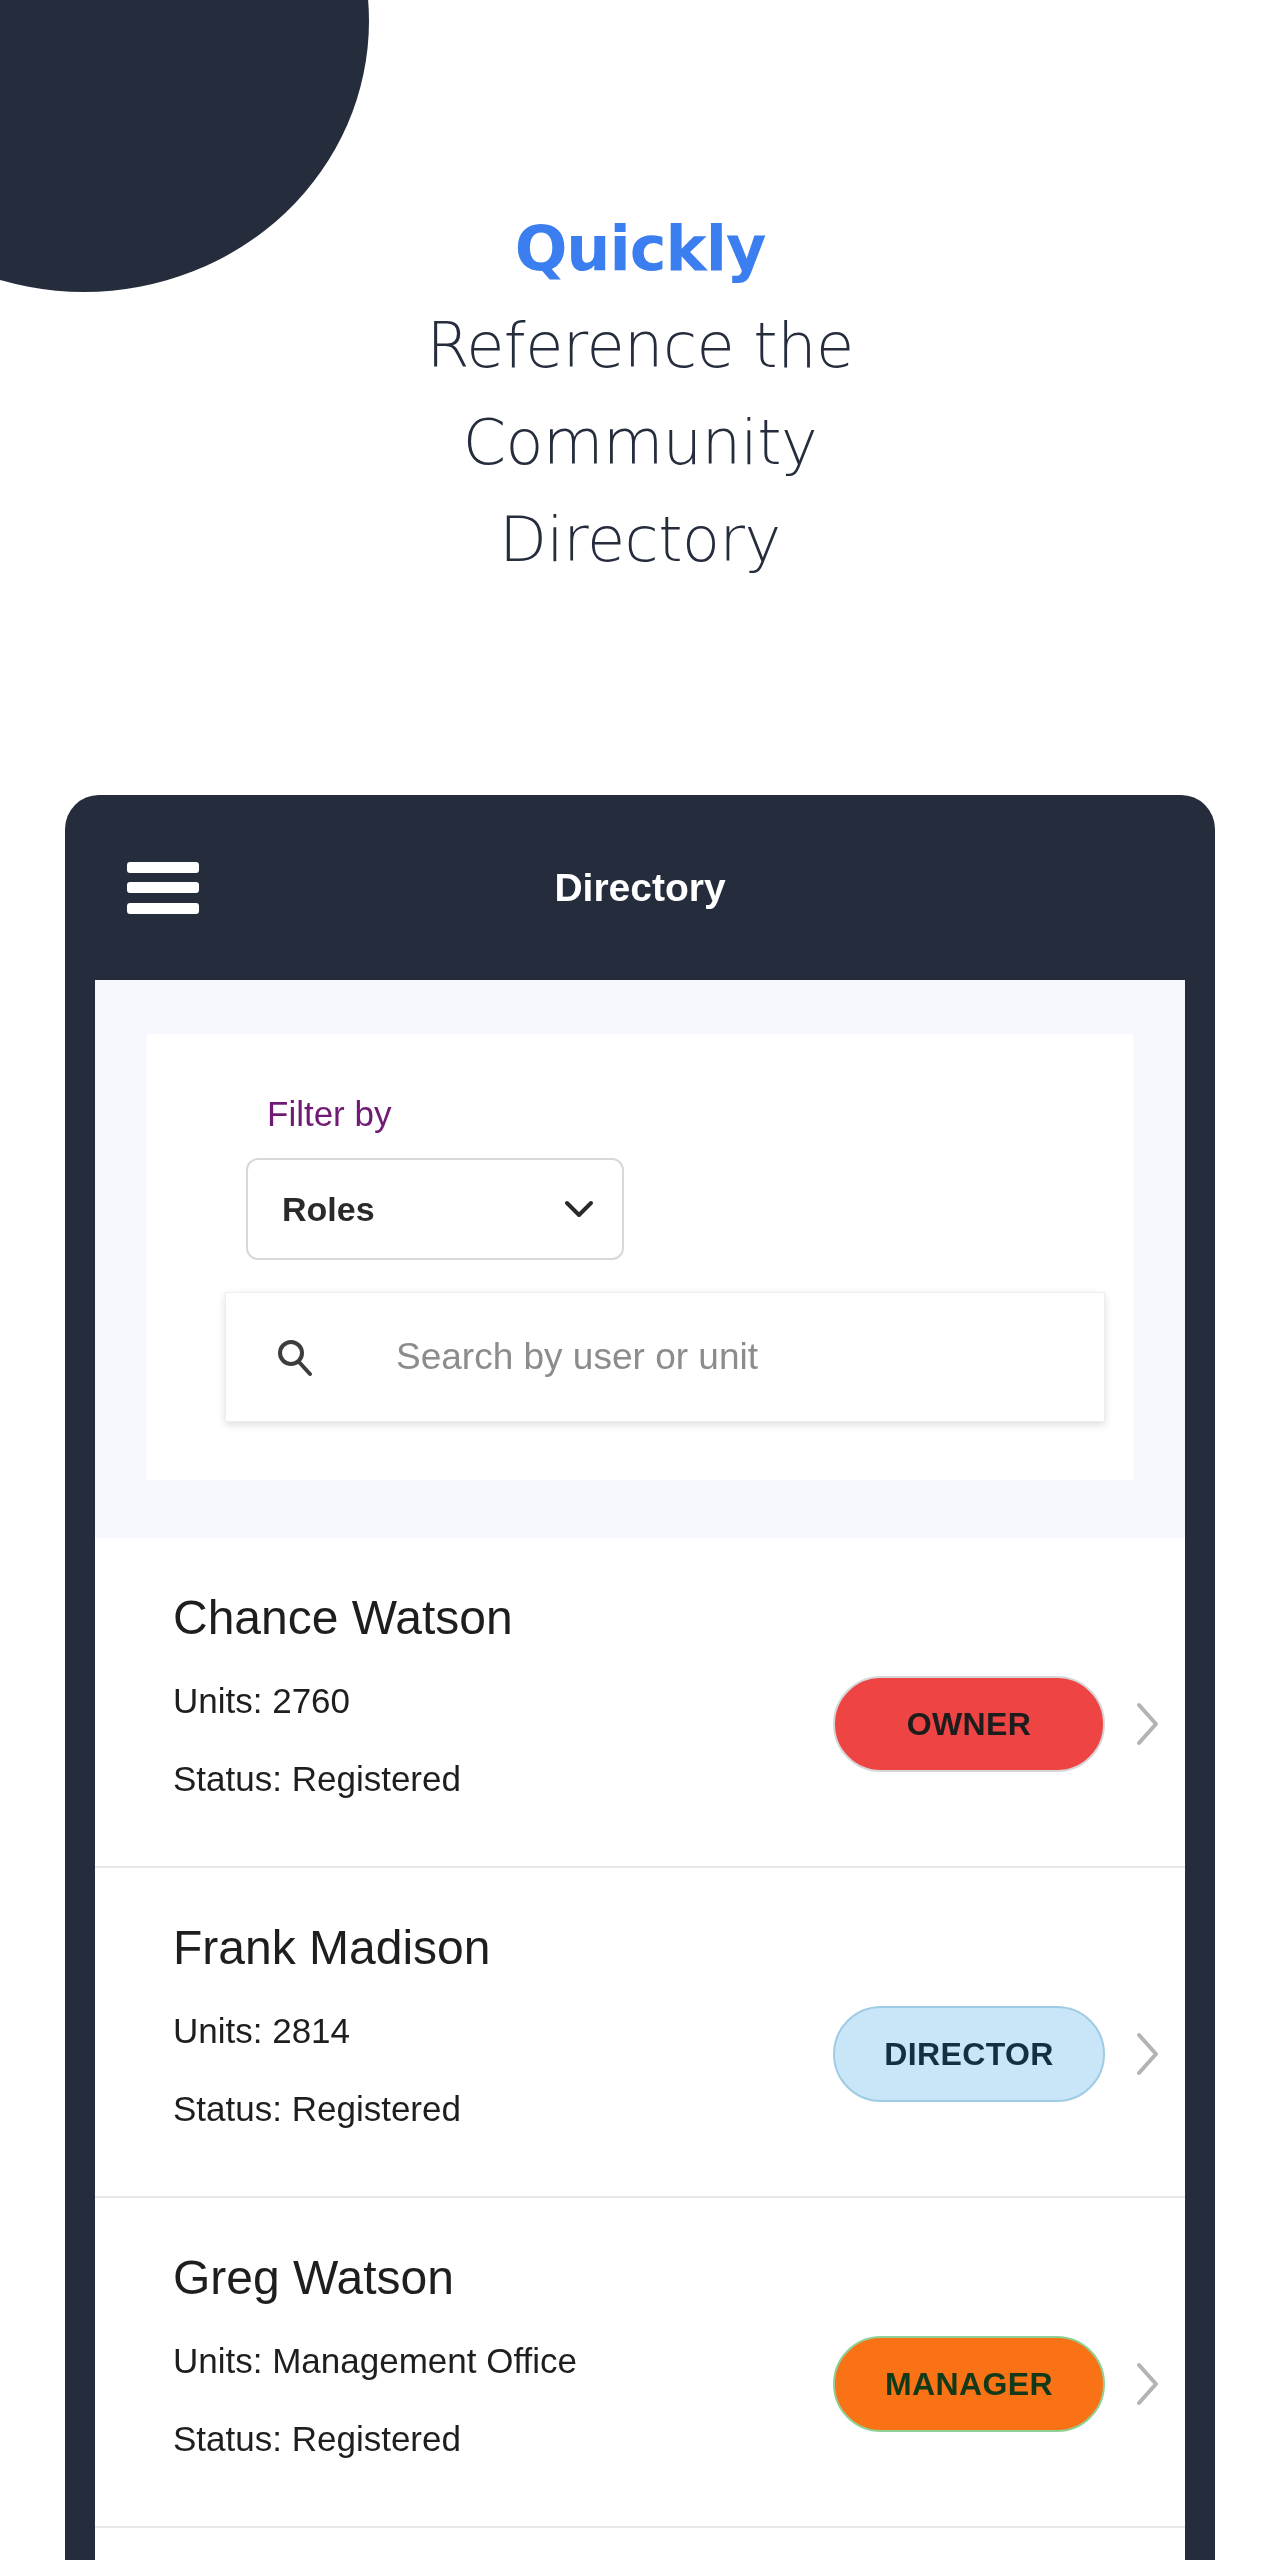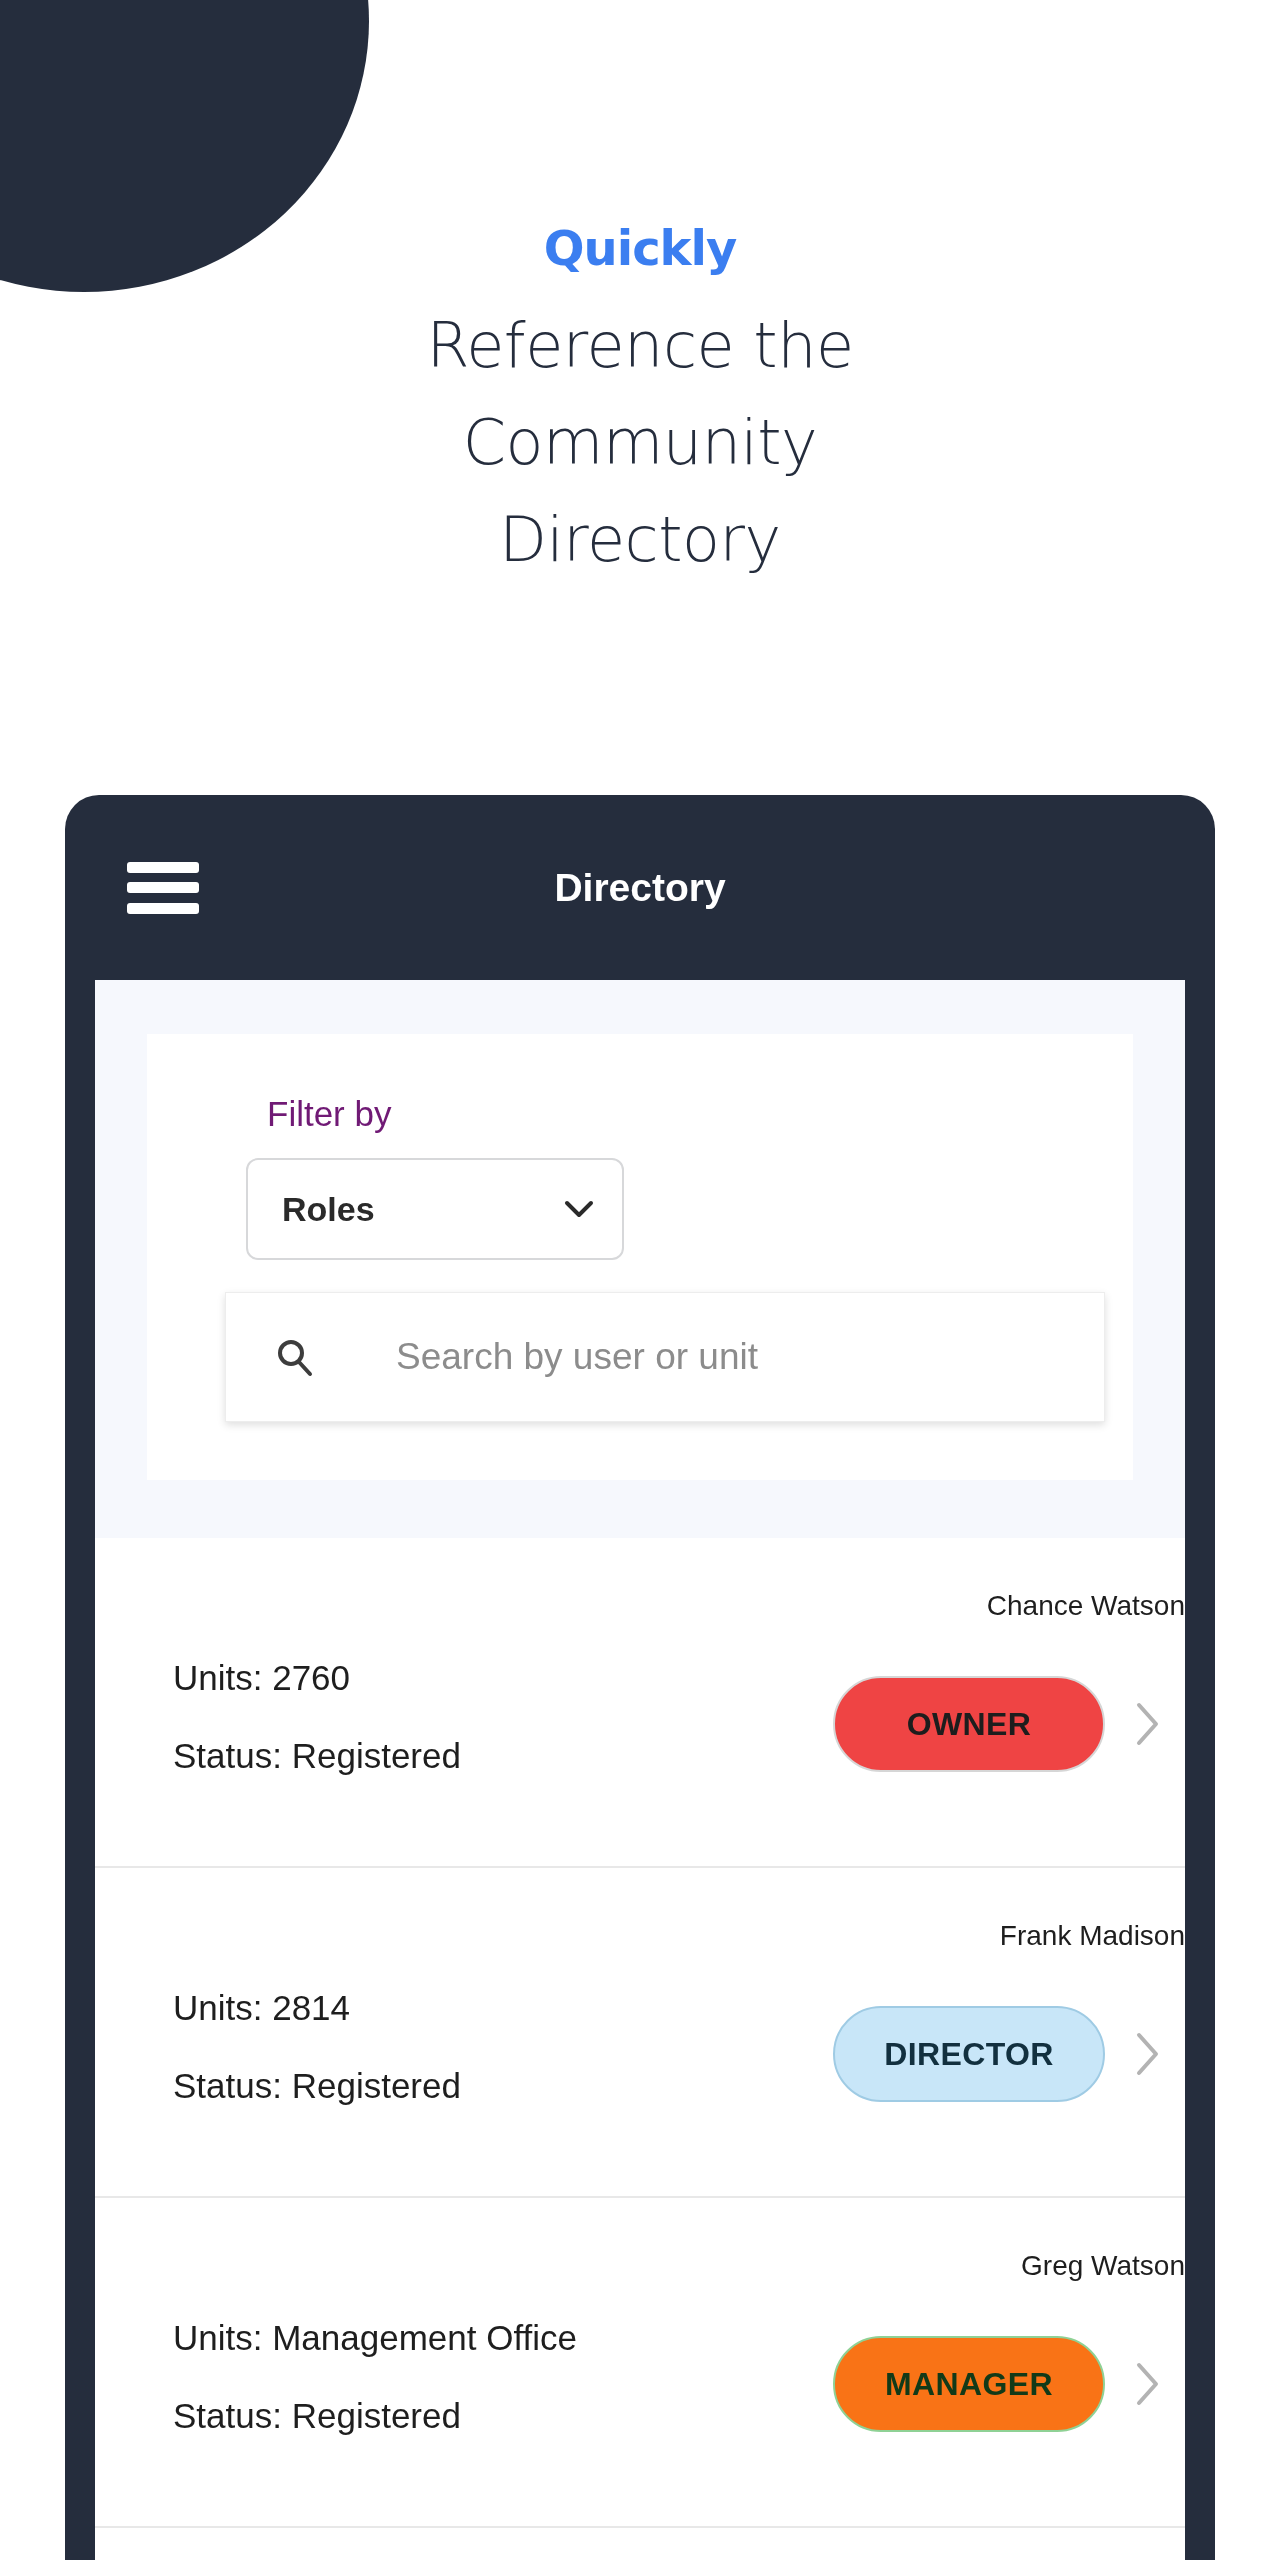--- a/index.html
+++ b/index.html
@@ -42,21 +42,21 @@
     color: #252d3d;
     font-family: "DejaVu Sans", sans-serif;
     font-weight: 300;
     font-size: 62px;
     line-height: 97px;
     letter-spacing: -0.5px;
   }
   .hero-line.accent {
     color: #3b7ef0;
     font-weight: 700;
-    font-size: 48px;
+    font-size: 62px;
     letter-spacing: -1px;
   }
 
   
   .phone {
     position: absolute;
     left: 65px;
     top: 795px;
     width: 1150px;
     height: 1790px;
@@ -190,24 +190,23 @@
     align-items: flex-start;
     cursor: pointer;
     position: relative;
     min-height: 330px;
   }
   .dir-info {
     padding-left: 78px;
     flex: 1;
   }
   .dir-name {
-    font-size: 28px;
+    font-size: 48px;
     color: #1e1e1e;
     margin-bottom: 36px;
-    text-align: right;
   }
   .dir-units {
     font-size: 35px;
     color: #1e1e1e;
     margin-bottom: 38px;
   }
   .dir-status {
     font-size: 35px;
     color: #1e1e1e;
   }

